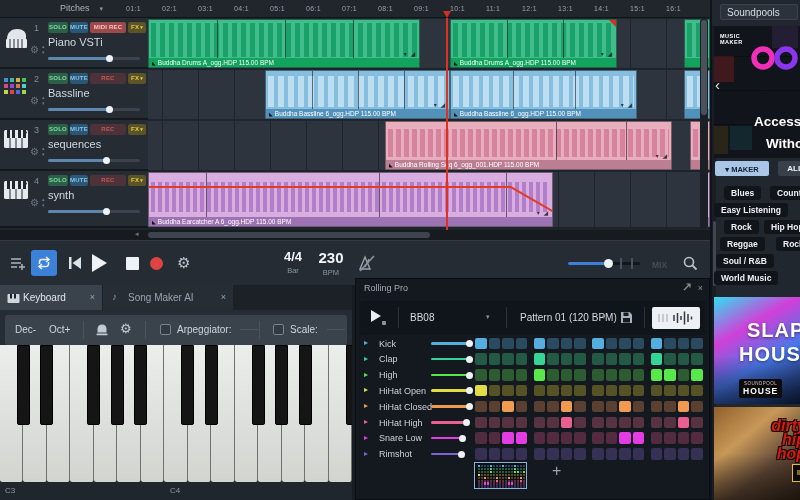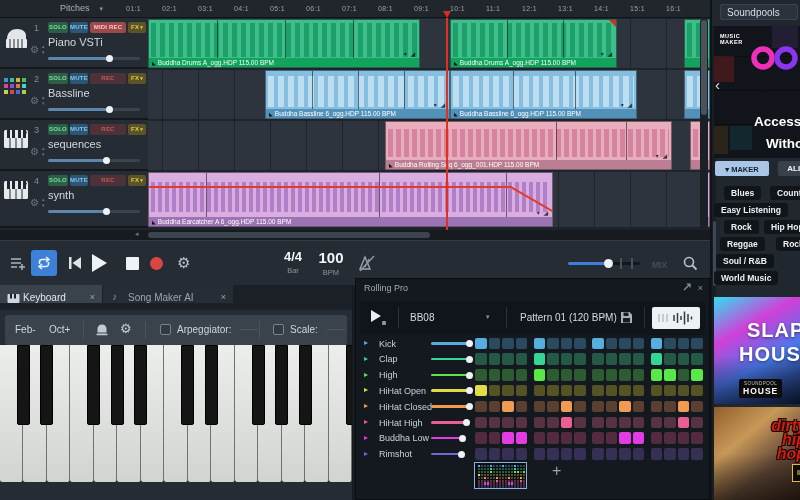--- a/index.html
+++ b/index.html
@@ -65,21 +65,21 @@
 .tbig{font-size:15px;font-weight:bold;color:#f2f6fa;white-space:nowrap}
 .tsub{font-size:7.5px;color:#8a949e;margin-top:2px;white-space:nowrap}
 .mtrack{left:568px;top:21px;width:72px;height:3px;background:#12171d;border-radius:2px}
 .mfill{position:absolute;left:0;top:0;width:55%;height:3px;background:#3f7fd9;border-radius:2px}
 .mknob{position:absolute;left:calc(55% - 4px);top:-3px;width:9px;height:9px;background:#eef2f5;border-radius:50%}
 .mtick{top:17px;width:1.5px;height:11px;background:#49525c}
 .mixlbl{left:652px;top:19px;font-size:8.5px;font-weight:bold;color:#454e58}
 
 .kpanel{left:0;top:285px;width:352px;height:215px;background:#262c33}
 .ktabs{position:absolute;left:0;top:0;width:352px;height:25px;background:#1c2127}
-.ktab{position:absolute;top:0;height:18px;cursor:pointer}
+.ktab{position:absolute;top:0;height:25px;cursor:pointer}
 .ktab1{left:0;width:102px;background:#3a424b}
 .ktab2{left:103px;width:130px;background:#272d34}
 .ktlabel{position:absolute;top:7px;font-size:10px}
 .ktx{position:absolute;top:7px;font-size:9px;color:#98a2ac;cursor:pointer}
 .kbar{position:absolute;left:5px;top:30px;width:342px;height:30px;background:#3a424b;border-radius:3px}
 .kbtn{position:absolute;top:9px;font-size:10px;color:#cfd6dc;cursor:pointer}
 .kdiv{position:absolute;top:6px;width:1px;height:18px;background:#4b545d}
 .kcb{position:absolute;top:9px;width:11px;height:11px;border:1px solid #79838d;border-radius:2px;background:#313941;cursor:pointer}
 .kdash{position:absolute;top:9px;font-size:9px;color:#59636d}
 .pkeys{position:absolute;left:0;top:60px;width:352px;height:137px;background:#101215;overflow:hidden}
@@ -378,21 +378,21 @@
       </svg></div>
   <div class="playtri a"></div>
   <div class="stopsq a"></div>
   <div class="reccirc a"></div>
   <div class="tgearbig a">⚙</div>
   <div class="tval a" style="left:276px;width:34px">
     <div class="tbig" style="font-size:13px">4/4</div>
     <div class="tsub">Bar</div>
   </div>
   <div class="tval a" style="left:314px;width:34px">
-    <div class="tbig">100</div>
+    <div class="tbig">230</div>
     <div class="tsub">BPM</div>
   </div>
   <div class="a" style="left:358px;top:14px"><svg width="18" height="17">
         <path d="M7 2 L12 14 H2 Z" fill="none" stroke="#9aa4ae" stroke-width="1.4"></path>
         <line x1="7" y1="12" x2="11" y2="4" stroke="#9aa4ae" stroke-width="1.2"></line>
         <line x1="2" y1="16" x2="16" y2="1" stroke="#8a949e" stroke-width="1.6"></line>
       </svg></div>
   <div class="mtrack a">
       <div class="mfill"></div>
       <div class="mknob"></div>
@@ -419,21 +419,21 @@
       <span class="ktlabel" style="left:23px;color:#e2e7ec">Keyboard</span>
       <span class="ktx" style="right:7px">×</span>
     </div>
     <div class="ktab ktab2">
       <span class="a" style="left:9px;top:6px;font-size:10px;color:#8b95a0">♪</span>
       <span class="ktlabel" style="left:25px;color:#9aa4ae">Song Maker AI</span>
       <span class="ktx" style="right:7px">×</span>
     </div>
   </div>
   <div class="kbar">
-    <span class="kbtn" style="left:10px">Feb-</span>
+    <span class="kbtn" style="left:10px">Dec-</span>
     <span class="kbtn" style="left:44px">Oct+</span>
     <span class="kdiv" style="left:78px"></span>
     <span class="a" style="left:90px;top:8px"><svg width="14" height="14">
           <path d="M7 1.5 c2.8 0 4.5 2 4.5 4.5 l0 3.5 h-9 l0 -3.5 c0 -2.5 1.7 -4.5 4.5 -4.5 z" fill="#c2cad2"></path>
           <rect x="1.5" y="10.5" width="11" height="1.8" rx="0.9" fill="#c2cad2"></rect>
         </svg></span>
     <span class="a" style="left:115px;top:6px;font-size:13px;color:#c2cad2">⚙</span>
     <span class="kdiv" style="left:140px"></span>
     <span class="kcb" style="left:155px"></span>
     <span class="kbtn" style="left:172px">Arpeggiator:</span>
@@ -464,20 +464,24 @@
       <div class="bkey" style="left: 87.37px;"></div>
       <div class="bkey" style="left: 110.83px;"></div>
       <div class="bkey" style="left: 134.3px;"></div>
       <div class="bkey" style="left: 181.23px;"></div>
       <div class="bkey" style="left: 204.7px;"></div>
       <div class="bkey" style="left: 251.63px;"></div>
       <div class="bkey" style="left: 275.1px;"></div>
       <div class="bkey" style="left: 298.57px;"></div>
       <div class="bkey" style="left: 345.5px;"></div>
     </div>
+  <div class="kstrip">
+    <span class="klab" style="left:5px">C3</span>
+    <span class="klab" style="left:170px">C4</span>
+  </div>
 </div>
 
 <div class="bpanel a" id="bpanel">
   <div class="bptitle">Rolling Pro</div>
   <span class="bpwin" style="right:18px"><svg width="8" height="8">
         <path d="M1 7 L7 1 M3.5 1 H7 V4.5" stroke="#8a949e" stroke-width="1.2" fill="none"></path>
       </svg></span>
   <span class="bpwin" style="right:6px">×</span>
   <div class="bptool"></div>
   <div class="bbplay"></div>
@@ -637,21 +641,21 @@
         <div class="bbcell" style="left: 249.5px; background: rgb(87, 50, 64);"></div>
         <div class="bbcell" style="left: 263px; background: rgb(87, 50, 64);"></div>
         <div class="bbcell" style="left: 276.5px; background: rgb(87, 50, 64);"></div>
         <div class="bbcell" style="left: 294.5px; background: rgb(87, 50, 64);"></div>
         <div class="bbcell" style="left: 308px; background: rgb(87, 50, 64);"></div>
         <div class="bbcell" style="left: 321.5px; background: rgb(234, 95, 143);"></div>
         <div class="bbcell" style="left: 335px; background: rgb(87, 50, 64);"></div>
       </div>
       <div class="bbrow" style="top: 152.8px;">
         <div class="bbtri" style="color: rgb(227, 60, 227);">▸</div>
-        <div class="bbname">Buddha Low</div>
+        <div class="bbname">Snare Low</div>
         <div class="bbline" style="background: rgb(227, 60, 227); width: 31.2px;"></div>
         <div class="bbknob" style="left: 103.2px;"></div>
         <div class="bbcell" style="left: 119px; background: rgb(83, 43, 64);"></div>
         <div class="bbcell" style="left: 132.5px; background: rgb(83, 43, 64);"></div>
         <div class="bbcell" style="left: 146px; background: rgb(227, 60, 227);"></div>
         <div class="bbcell" style="left: 159.5px; background: rgb(227, 60, 227);"></div>
         <div class="bbcell" style="left: 177.5px; background: rgb(83, 43, 64);"></div>
         <div class="bbcell" style="left: 191px; background: rgb(83, 43, 64);"></div>
         <div class="bbcell" style="left: 204.5px; background: rgb(83, 43, 64);"></div>
         <div class="bbcell" style="left: 218px; background: rgb(83, 43, 64);"></div>

